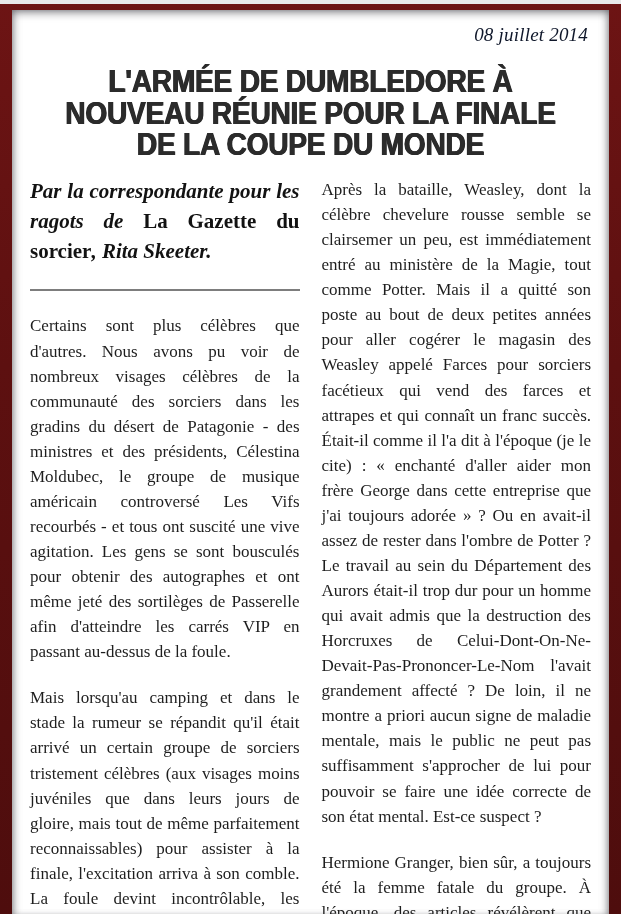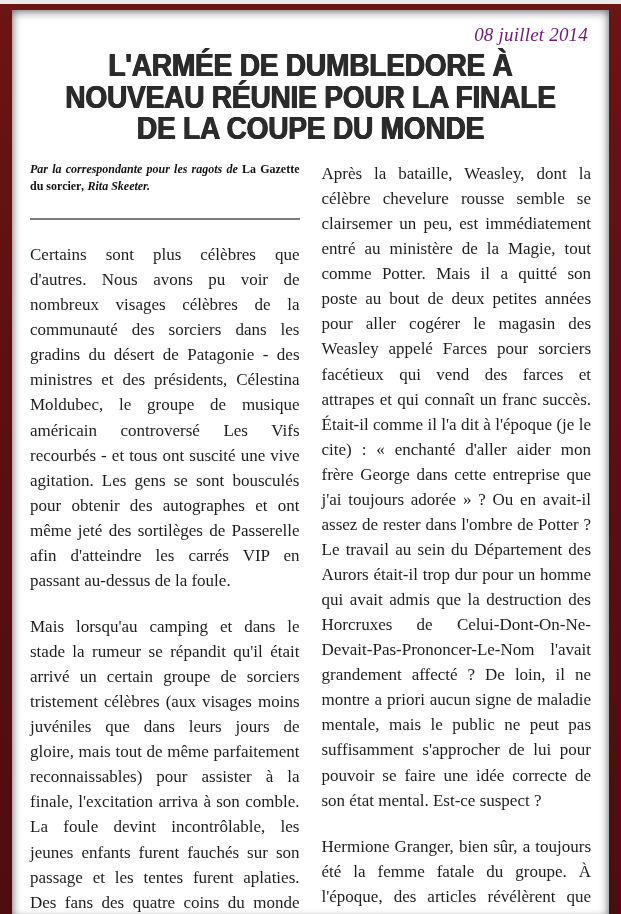--- a/index.html
+++ b/index.html
@@ -42,24 +42,24 @@
     height: 100%;
     box-sizing: border-box;
     padding: 14px 18px 0 18px;
   }
 
   .date-line {
     text-align: right;
     font-family: "Liberation Serif", "DejaVu Serif", serif;
     font-style: italic;
     font-size: 19px;
-    color: #701a75;
+    color: #0f172a;
     letter-spacing: 0.2px;
     padding-right: 3px;
-    margin-bottom: 4px;
+    margin-bottom: 20px;
   }
 
   .headline {
     font-family: "Liberation Sans", "DejaVu Sans", sans-serif;
     font-weight: 700;
     font-size: 32px;
     line-height: 0.99;
     text-align: center;
     color: #2b2b2b;
     text-transform: uppercase;
@@ -75,21 +75,21 @@
     gap: 22px;
     align-items: flex-start;
   }
   .col {
     flex: 1 1 0;
     min-width: 0;
   }
 
   .byline {
     font-family: "Liberation Serif", "DejaVu Serif", serif;
-    font-size: 12px;
+    font-size: 21px;
     line-height: 1.42;
     font-weight: 700;
     font-style: italic;
     color: #121212;
     text-align: justify;
     text-align-last: left;
     margin: 0;
   }
   .byline .upright {
     font-style: normal;

